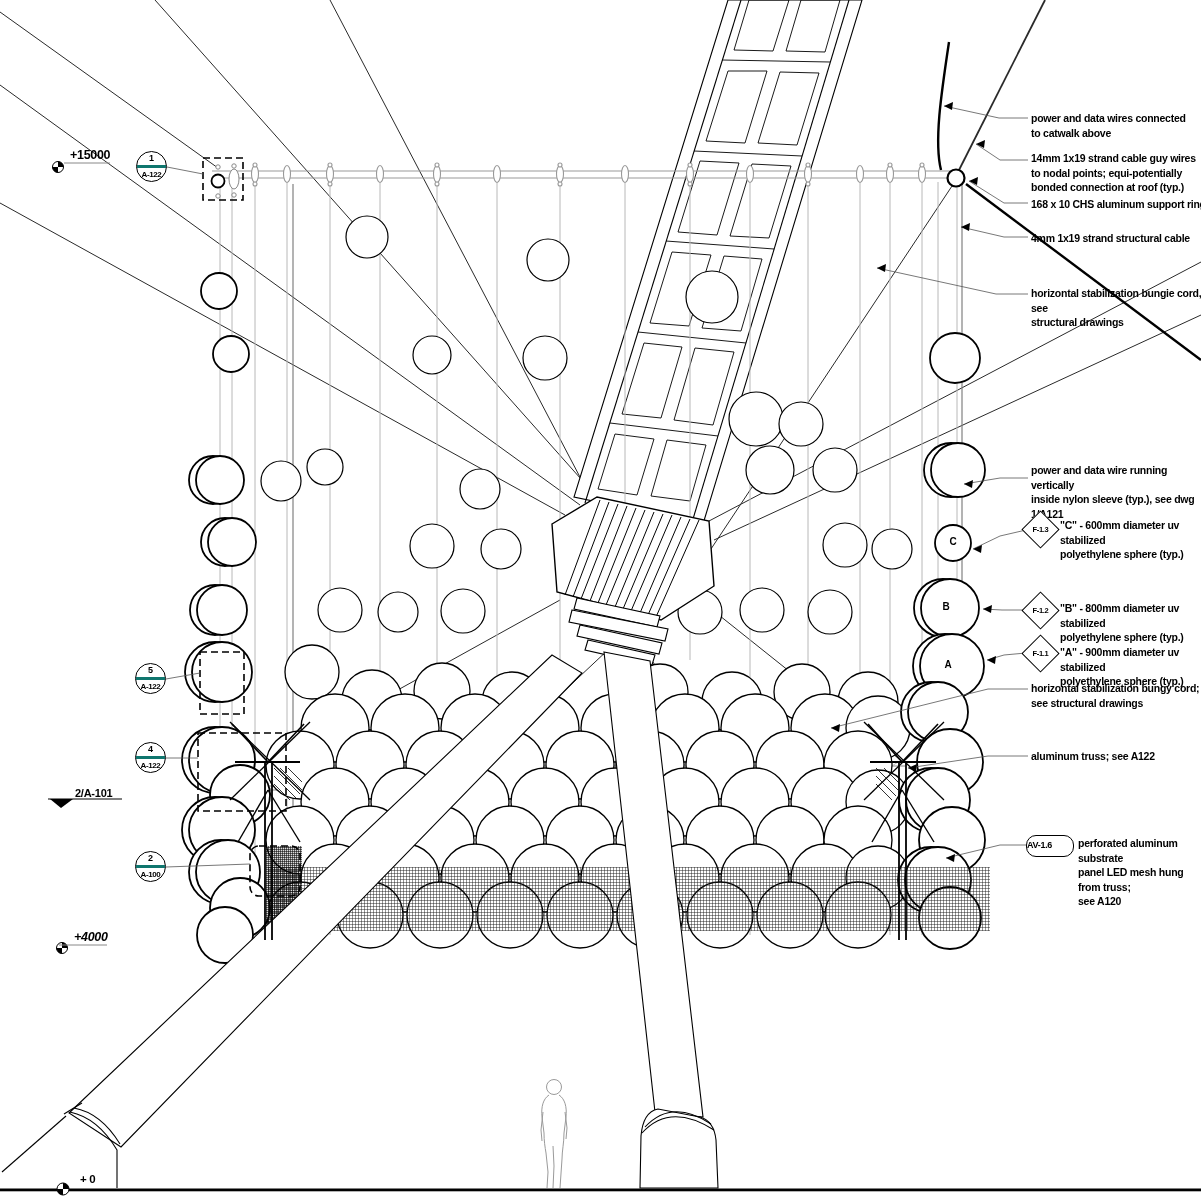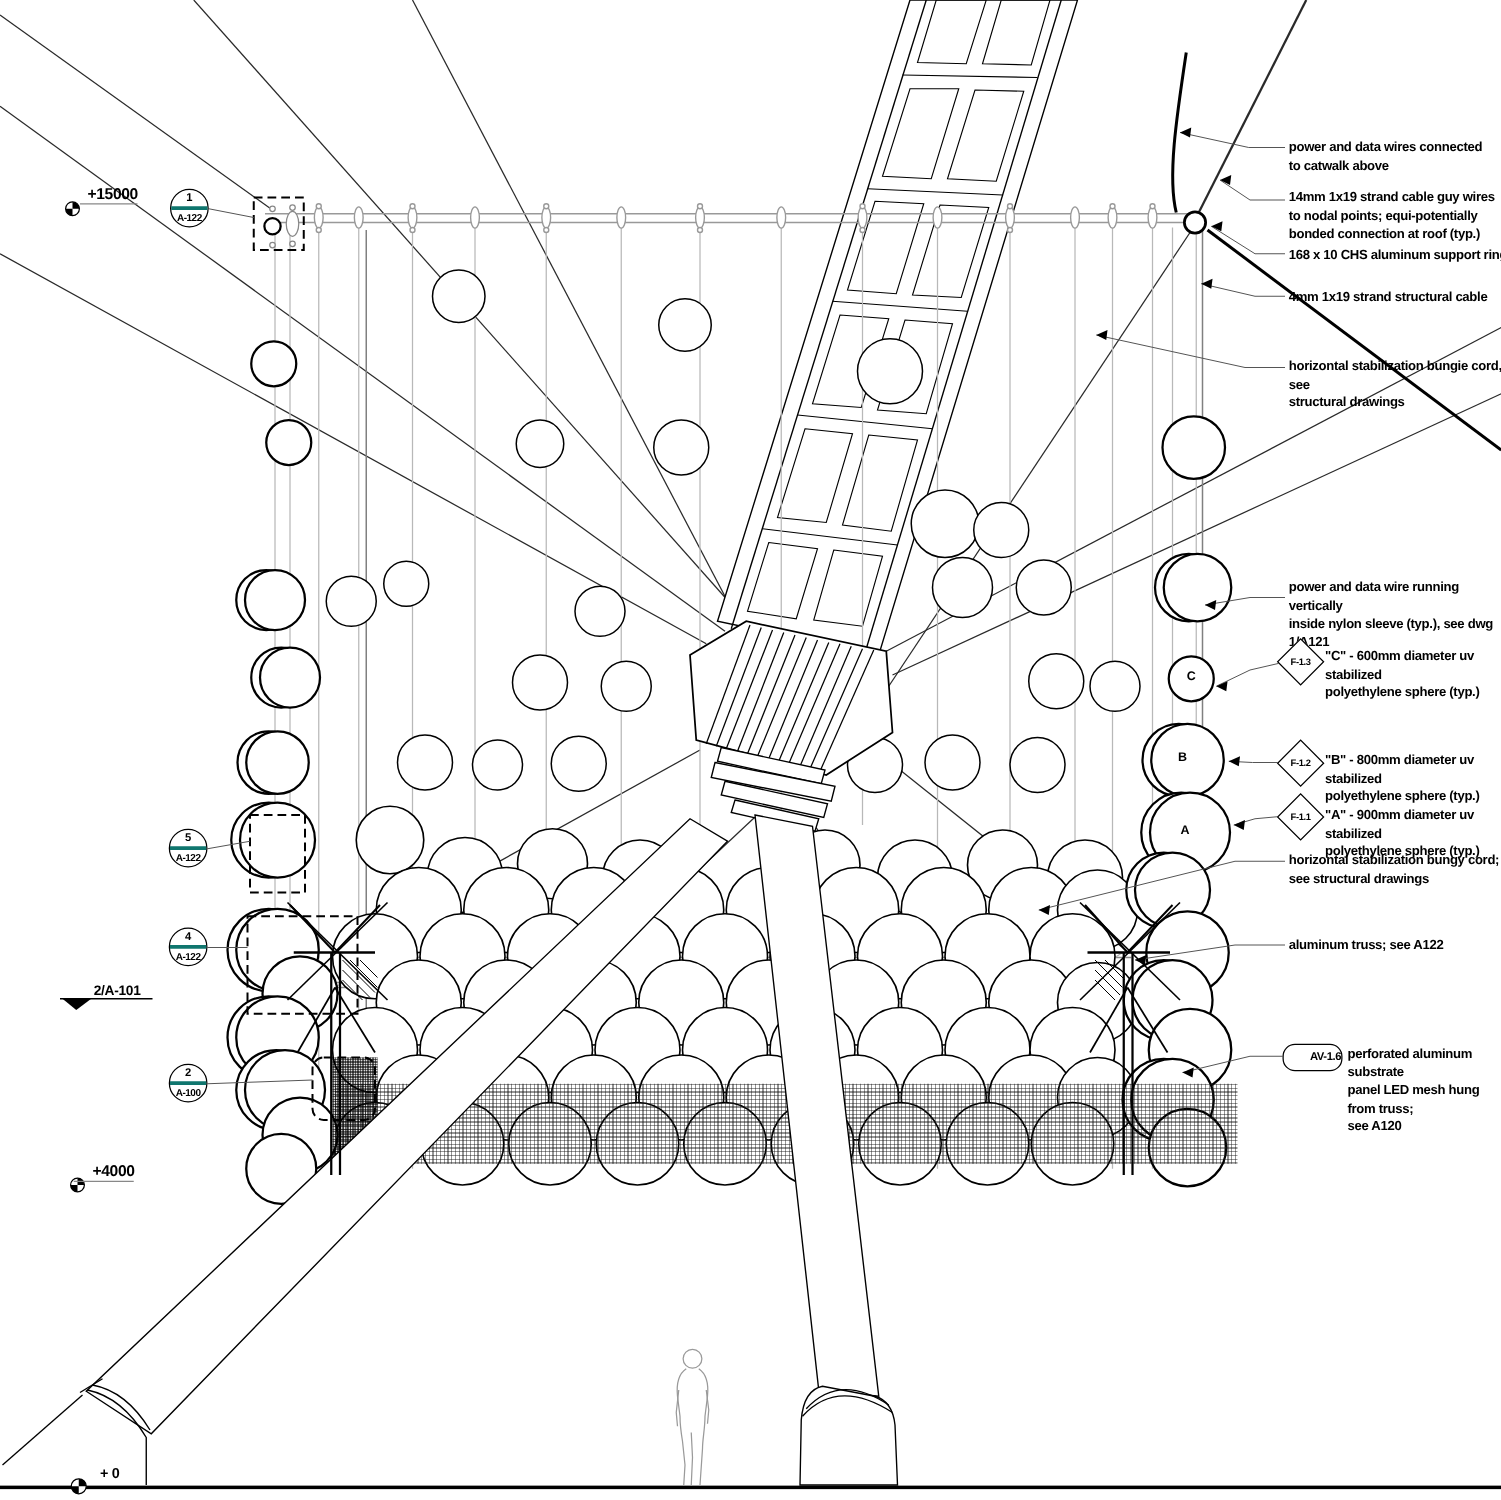--- a/index.html
+++ b/index.html
@@ -13,21 +13,21 @@
   .callout{position:absolute;width:31px;height:31px;border:1.4px solid #000;border-radius:50%;
            background:#fff;text-align:center;box-sizing:border-box;}
   .callout .num{display:block;font-size:9px;font-weight:700;line-height:13px;}
   .callout .sheet{display:block;font-size:8px;font-weight:700;line-height:13px;
                   border-top:3px solid #0f766e;letter-spacing:-0.4px;}
   .diamond{position:absolute;width:25px;height:25px;border:1.2px solid #000;background:#fff;
            transform:rotate(45deg);}
   .diamond span{position:absolute;left:-6px;top:8px;width:37px;text-align:center;
                 transform:rotate(-45deg);font-size:7.5px;font-weight:700;letter-spacing:-0.3px;}
   .oval{position:absolute;width:46px;height:20px;border:1.3px solid #000;border-radius:10px;
-        background:#fff;text-align:right;font-size:9px;font-weight:700;line-height:19px;
+        background:#fff;text-align:left;font-size:9px;font-weight:700;line-height:19px;
         letter-spacing:-0.3px;}
   .slabel{position:absolute;width:20px;text-align:center;font-size:10px;font-weight:700;}
   .mesh{position:absolute;
     background-image:
       repeating-linear-gradient(0deg, rgba(20,20,20,.45) 0 1px, transparent 1px 3px),
       repeating-linear-gradient(90deg, rgba(20,20,20,.45) 0 1px, transparent 1px 3px);}
   .mesh.dense{background-color:rgba(0,0,0,.14);
     background-image:
       repeating-linear-gradient(0deg, rgba(0,0,0,.55) 0 1px, transparent 1px 2px),
       repeating-linear-gradient(90deg, rgba(0,0,0,.55) 0 1px, transparent 1px 2px);}
@@ -555,20 +555,20 @@
   <span class="num">4</span>
   <span class="sheet">A-122</span>
 </div>
 <div class="callout" style="left:135px;top:851px;">
   <span class="num">2</span>
   <span class="sheet">A-100</span>
 </div>
 
 <div class="txt" style="left:75px;top:786px;font-size:11px;text-align:center;">2/A-101</div>
 <div class="txt lvl" style="left:70px;top:148px;">+15000</div>
-<div class="txt lvl" style="left:74px;top:930px;">+4000</div>
+<div class="txt lvl" style="left:74px;top:930px;font-style:italic;">+4000</div>
 <div class="txt lvl" style="left:80px;top:1172px;font-size:11.5px;">+ 0</div>
 
 <div class="slabel" style="left:943px;top:536px;">C</div>
 <div class="slabel" style="left:936px;top:601px;">B</div>
 <div class="slabel" style="left:938px;top:659px;">A</div>
 
 </div>
 
 </body></html>

